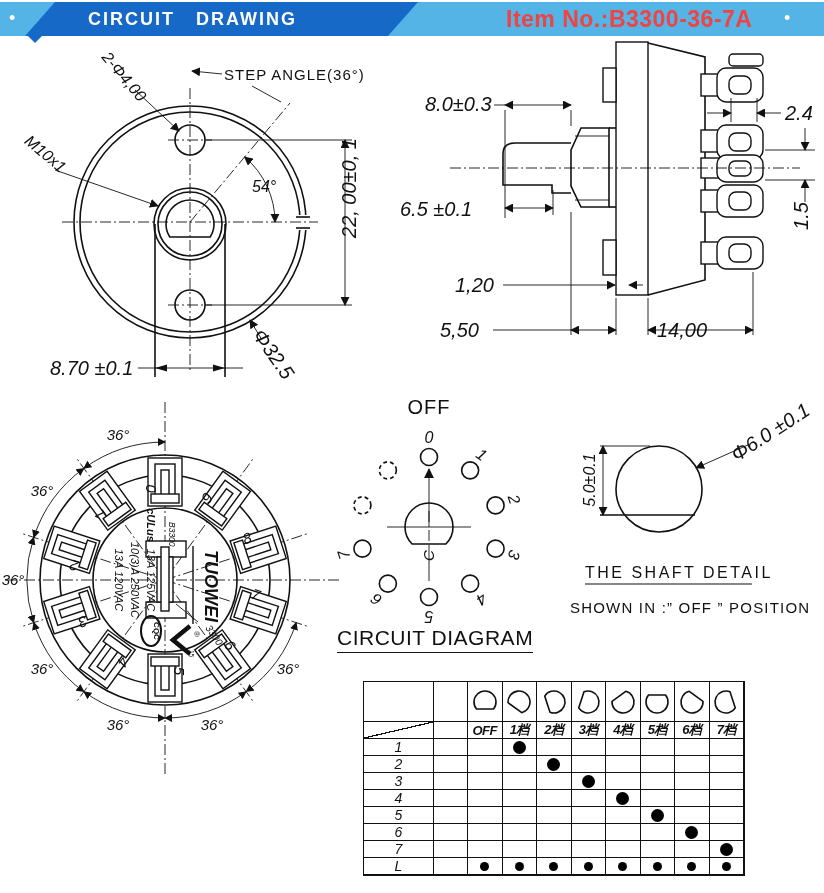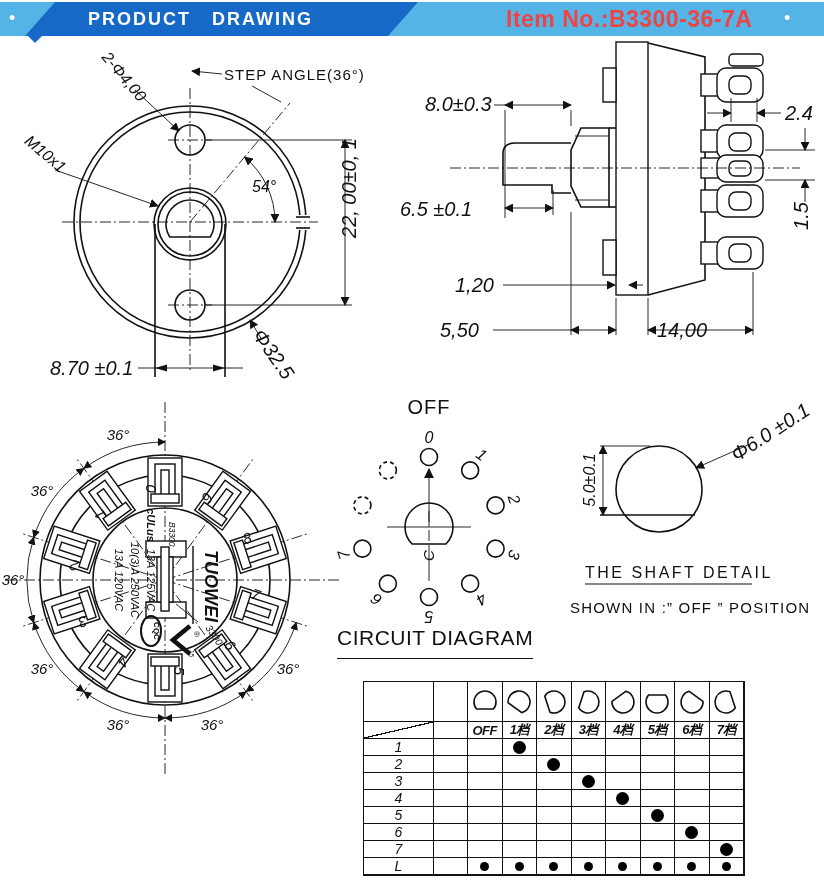--- a/index.html
+++ b/index.html
@@ -24,21 +24,21 @@
   .dim-m{font-style:italic;font-size:16px;}
   .dim-s{font-style:italic;font-size:15px;}
   .cap{font-size:15px;letter-spacing:1px;}
   .outl{fill:none;stroke:#111;stroke-width:1.6;}
   .outw{fill:#fff;stroke:#111;stroke-width:1.4;}
   .thin{fill:none;stroke:#111;stroke-width:0.9;}
   .cl{fill:none;stroke:#111;stroke-width:0.9;stroke-dasharray:11 3 2 3;}
   .dash{fill:none;stroke:#111;stroke-width:1.6;stroke-dasharray:4 3;}
   
   .circ-title{position:absolute;left:337px;top:626px;font-size:21px;font-weight:500;letter-spacing:0.5px;
-              border-bottom:1.6px solid #111;padding-bottom:8px;}
+              border-bottom:1.6px solid #111;padding-bottom:2px;}
   .ctable{position:absolute;left:363px;top:681px;display:grid;
           grid-template-columns:70px 34px repeat(8,34.5px);
           grid-template-rows:40px repeat(9,17px);
           border:1.6px solid #111;}
   .ctable .cell{border-right:1px solid #111;border-bottom:1px solid #111;
                 display:flex;align-items:center;justify-content:center;overflow:hidden;}
   .ctable .hlbl{font-style:italic;font-weight:600;font-size:13px;letter-spacing:-0.5px;}
   .ctable .rlbl{font-style:italic;font-size:14px;}
   .diag{background:linear-gradient(to bottom right,transparent 48%,#111 48%,#111 52%,transparent 52%);}
   .dot{width:13px;height:13px;border-radius:50%;background:#000;}
@@ -47,21 +47,21 @@
 </head>
 <body>
 
 <div class="page">
 
   <div>
     <div class="hdr-band"></div>
     <div class="hdr-para"></div>
     <div class="hdr-tri"></div>
     <span class="hdr-dot l">•</span>
-    <div class="hdr-title">PRODUCT DRAWING</div>
+    <div class="hdr-title">CIRCUIT DRAWING</div>
     <div class="hdr-item">Item No.:B3300-36-7A</div>
     <span class="hdr-dot r">•</span>
   </div>
 
   <svg style="left:0;top:40px" width="400" height="350" viewBox="0 0 400 350">
     <defs>
       <marker id="fv-ar" viewBox="0 0 10 10" refX="9" refY="5" markerWidth="10" markerHeight="10" orient="auto-start-reverse">
         <path d="M0,0 L10,5 L0,10 z" fill="#111"></path>
         </marker>
     </defs>

